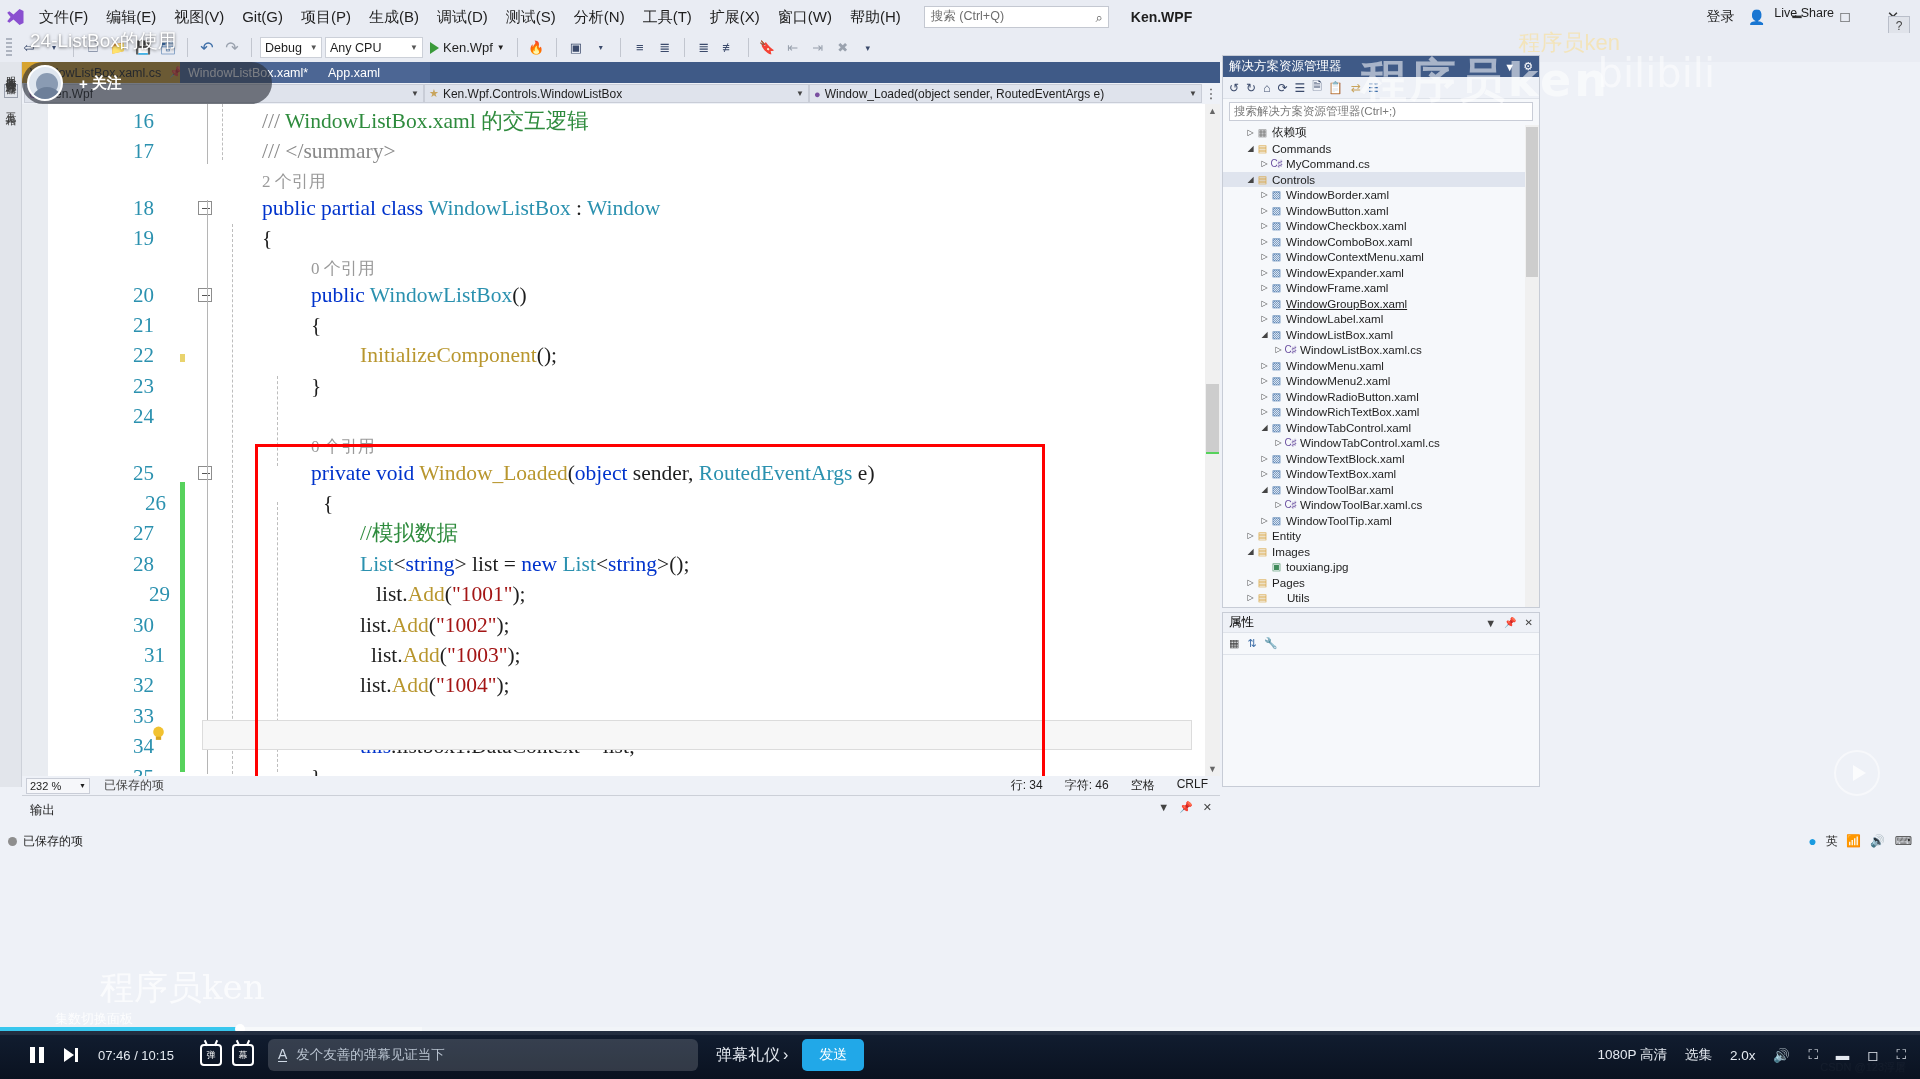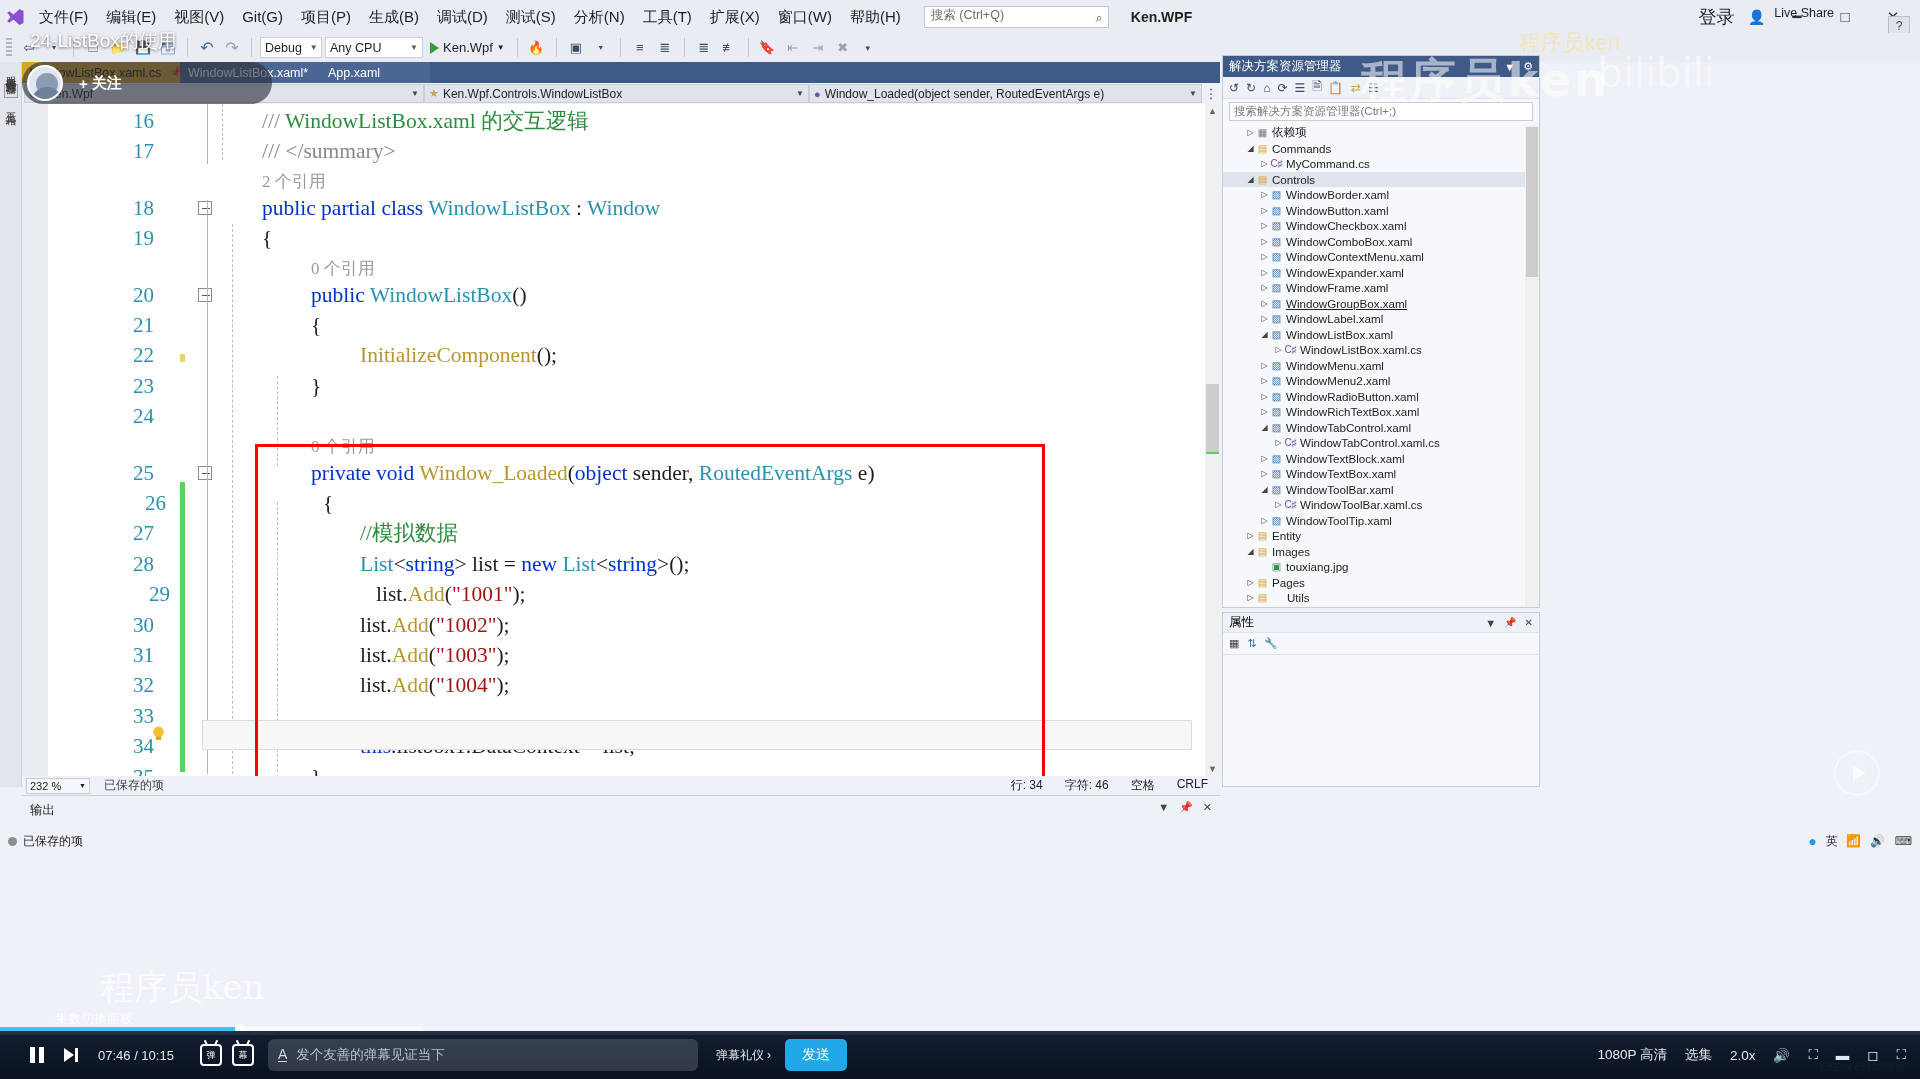--- a/index.html
+++ b/index.html
@@ -13,25 +13,25 @@
   
   #vs-window{ position:absolute; left:0; top:0; width:1920px; height:1035px; background:#eef1f7; }
 
   
   .menubar{ position:absolute; left:0; top:0; width:1920px; height:33px; background:#e9ecf3;
             display:flex; align-items:center; }
   .vs-logo{ width:30px; height:33px; display:flex; align-items:center; justify-content:center; }
   .vs-logo svg{ display:block; }
   .menu-item{ font-size:15px; color:#1e1e1e; padding:0 9px; height:33px; line-height:33px; white-space:nowrap; }
   .search-box{ margin-left:14px; width:185px; height:22px; background:#fff; border:1px solid #c4c8d1;
-               display:flex; align-items:flex-start; padding:0 6px; font-size:12.5px; color:#6d6d6d; position:relative; }
+               display:flex; align-items:center; padding:8px 6px; font-size:12.5px; color:#6d6d6d; position:relative; }
   .search-box .mag{ position:absolute; right:5px; top:3px; color:#5a5a5a; font-size:13px; }
   .proj-name{ margin-left:22px; font-size:14px; color:#1e1e1e; font-weight:bold; }
   .menubar-right{ margin-left:auto; display:flex; align-items:center; gap:14px; padding-right:10px; }
-  .mr-login{ font-size:18px; color:#1e1e1e; }
+  .mr-login{ font-size:14px; color:#1e1e1e; }
   .win-btn{ font-size:15px; color:#333; width:34px; text-align:center; }
   .help-badge{ position:absolute; right:10px; top:16px; width:22px; height:20px; background:#e0e3ea;
                border:1px solid #b9bec9; font-size:12px; color:#444; text-align:center; line-height:19px; }
 
   
   .toolbar{ position:absolute; left:0; top:33px; width:1920px; height:29px; background:#e9ecf3;
             display:flex; align-items:center; padding-left:6px; gap:3px; }
   .tb-sep{ width:1px; height:19px; background:#c2c6cf; margin:0 5px; }
   .tb-ico{ width:22px; height:22px; display:flex; align-items:center; justify-content:center; font-size:13px; color:#3b4a6b; }
   .tb-grip{ width:6px; height:20px; background:
@@ -201,21 +201,21 @@
   .dm-ico{ width:22px; height:22px; border:2px solid #fff; border-radius:4px; position:relative;
            display:flex; align-items:center; justify-content:center; color:#fff; font-size:9px; }
   .dm-ico:before{ content:""; position:absolute; left:3px; top:-6px; width:2px; height:6px; background:#fff;
                   transform:rotate(-25deg); }
   .dm-ico:after{ content:""; position:absolute; right:3px; top:-6px; width:2px; height:6px; background:#fff;
                  transform:rotate(25deg); }
   .dm-input{ margin-left:14px; width:430px; height:32px; border-radius:6px;
              background:rgba(255,255,255,.16); display:flex; align-items:center; padding:0 10px; }
   .dm-A{ color:#cfd8e4; font-size:14px; border-bottom:1.5px solid #cfd8e4; margin-right:9px; line-height:13px; }
   .dm-ph{ color:#b9c3d0; font-size:13.5px; }
-  .dm-gift{ margin-left:18px; color:#e4e9f0; font-size:12px; display:flex; align-items:center; gap:3px; }
+  .dm-gift{ margin-left:18px; color:#e4e9f0; font-size:16px; display:flex; align-items:center; gap:3px; }
   .send-btn{ margin-left:14px; width:62px; height:32px; border-radius:5px; background:#21a8e8; color:#fff;
              font-size:14px; display:flex; align-items:center; justify-content:center; }
   .cb-right{ margin-left:auto; display:flex; align-items:center; gap:18px; padding-right:14px;
              color:#e4e9f0; font-size:13.5px; }
 
   
   .tray{ position:absolute; right:0; top:830px; height:22px; display:flex; align-items:center; gap:9px;
          padding-right:8px; font-size:12px; color:#333; }
 </style>
 </head>
@@ -358,21 +358,21 @@
         <div class="cl" style="position: absolute; top: 236.4px; left: 0px; right: 0px;"><span class="lnum">22</span><span class="code" style="left: 338px;"><span class="mth">InitializeComponent</span><span class="plain">();</span></span></div>
         <div class="cl" style="position: absolute; top: 266.8px; left: 0px; right: 0px;"><span class="lnum">23</span><span class="code" style="left: 289px;"><span class="plain">}</span></span></div>
         <div class="cl" style="position: absolute; top: 297.2px; left: 0px; right: 0px;"><span class="lnum">24</span><span class="code" style="left: 289px;"></span></div>
         <div class="cl" style="position: absolute; top: 327.6px; left: 0px; right: 0px; height: 26px;"><span class="code ref" style="left: 289px;">0 个引用</span></div>
         <div class="cl" style="position: absolute; top: 353.6px; left: 0px; right: 0px;"><span class="lnum">25</span><span class="collapse"></span><span class="code" style="left: 289px;"><span class="kw">private void </span><span class="mth">Window_Loaded</span><span class="plain">(</span><span class="kw">object</span><span class="plain"> sender, </span><span class="ty">RoutedEventArgs</span><span class="plain"> e)</span></span></div>
         <div class="cl" style="position: absolute; top: 384px; left: 12px; right: 0px;"><span class="lnum">26</span><span class="code" style="left: 289px;"><span class="plain">{</span></span></div>
         <div class="cl" style="position: absolute; top: 414.4px; left: 0px; right: 0px;"><span class="lnum">27</span><span class="code" style="left: 338px;"><span class="cmt">//模拟数据</span></span></div>
         <div class="cl" style="position: absolute; top: 444.8px; left: 0px; right: 0px;"><span class="lnum">28</span><span class="code" style="left: 338px;"><span class="ty">List</span><span class="plain">&lt;</span><span class="kw">string</span><span class="plain">&gt; list = </span><span class="kw">new </span><span class="ty">List</span><span class="plain">&lt;</span><span class="kw">string</span><span class="plain">&gt;();</span></span></div>
         <div class="cl" style="position: absolute; top: 475.2px; left: 16px; right: 0px;"><span class="lnum">29</span><span class="code" style="left: 338px;"><span class="plain">list.</span><span class="mth">Add</span><span class="plain">(</span><span class="str">"1001"</span><span class="plain">);</span></span></div>
         <div class="cl" style="position: absolute; top: 505.6px; left: 0px; right: 0px;"><span class="lnum">30</span><span class="code" style="left: 338px;"><span class="plain">list.</span><span class="mth">Add</span><span class="plain">(</span><span class="str">"1002"</span><span class="plain">);</span></span></div>
-        <div class="cl" style="position: absolute; top: 536px; left: 0px; right: 0px; text-decoration: underline;"><span class="lnum">31</span><span class="code" style="left: 338px;"><span class="plain">list.</span><span class="mth">Add</span><span class="plain">(</span><span class="str">"1003"</span><span class="plain">);</span></span></div>
+        <div class="cl" style="position: absolute; top: 536px; left: 11px; right: 0px; text-decoration: underline;"><span class="lnum">31</span><span class="code" style="left: 338px;"><span class="plain">list.</span><span class="mth">Add</span><span class="plain">(</span><span class="str">"1003"</span><span class="plain">);</span></span></div>
         <div class="cl" style="position: absolute; top: 566.4px; left: 0px; right: 0px;"><span class="lnum">32</span><span class="code" style="left: 338px;"><span class="plain">list.</span><span class="mth">Add</span><span class="plain">(</span><span class="str">"1004"</span><span class="plain">);</span></span></div>
         <div class="cl" style="position: absolute; top: 596.8px; left: 0px; right: 0px;"><span class="lnum">33</span><span class="code" style="left: 338px;"></span></div>
         <div class="cl" style="position: absolute; top: 627.2px; left: 0px; right: 0px;"><span class="lnum">34</span><span class="code" style="left: 338px;"><span class="kw">this</span><span class="plain">.listbox1.</span><span class="plain">DataContext</span><span class="plain"> = list;</span></span></div>
         <div class="cl" style="position: absolute; top: 657.6px; left: 0px; right: 0px;"><span class="lnum">35</span><span class="code" style="left: 289px;"><span class="plain">}</span></span></div>
       </div>
 
     <div class="vguide" style="left:185px; top:0px;  height:60px;"></div>
     <div class="vdash" style="left:200px; top:0px;  height:56px;"></div>
     <div class="vguide" style="left:185px; top:96px; height:574px;"></div>
     <div class="vdash" style="left:210px; top:120px;height:550px;"></div>

